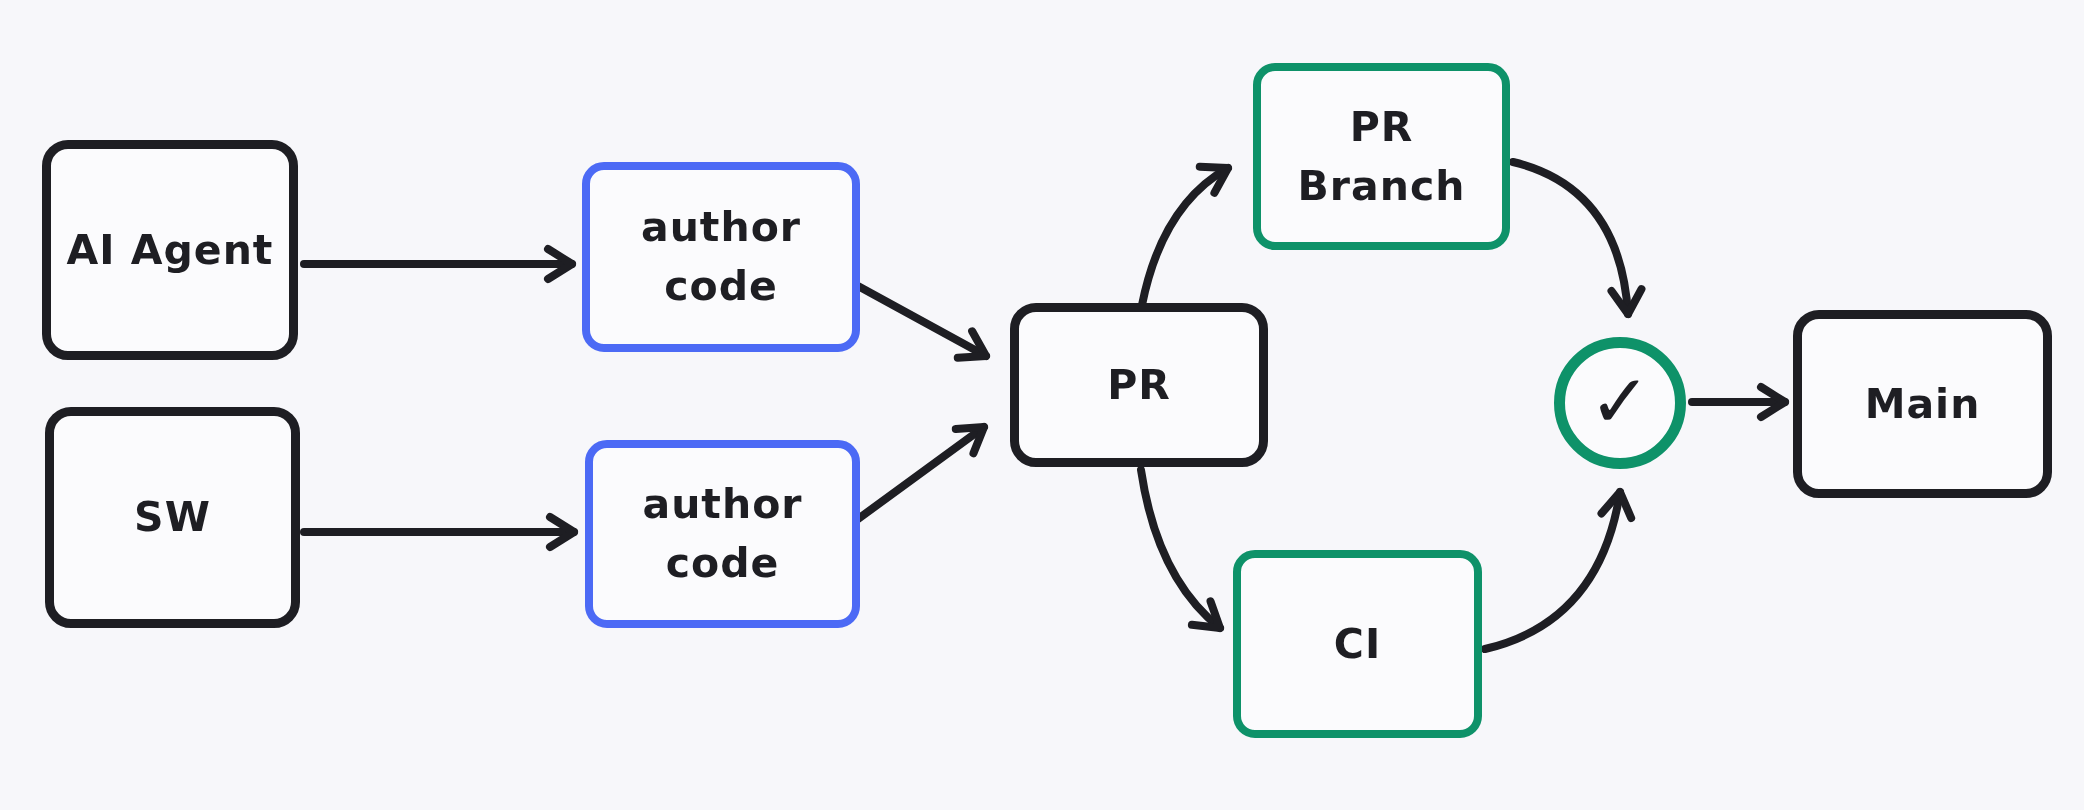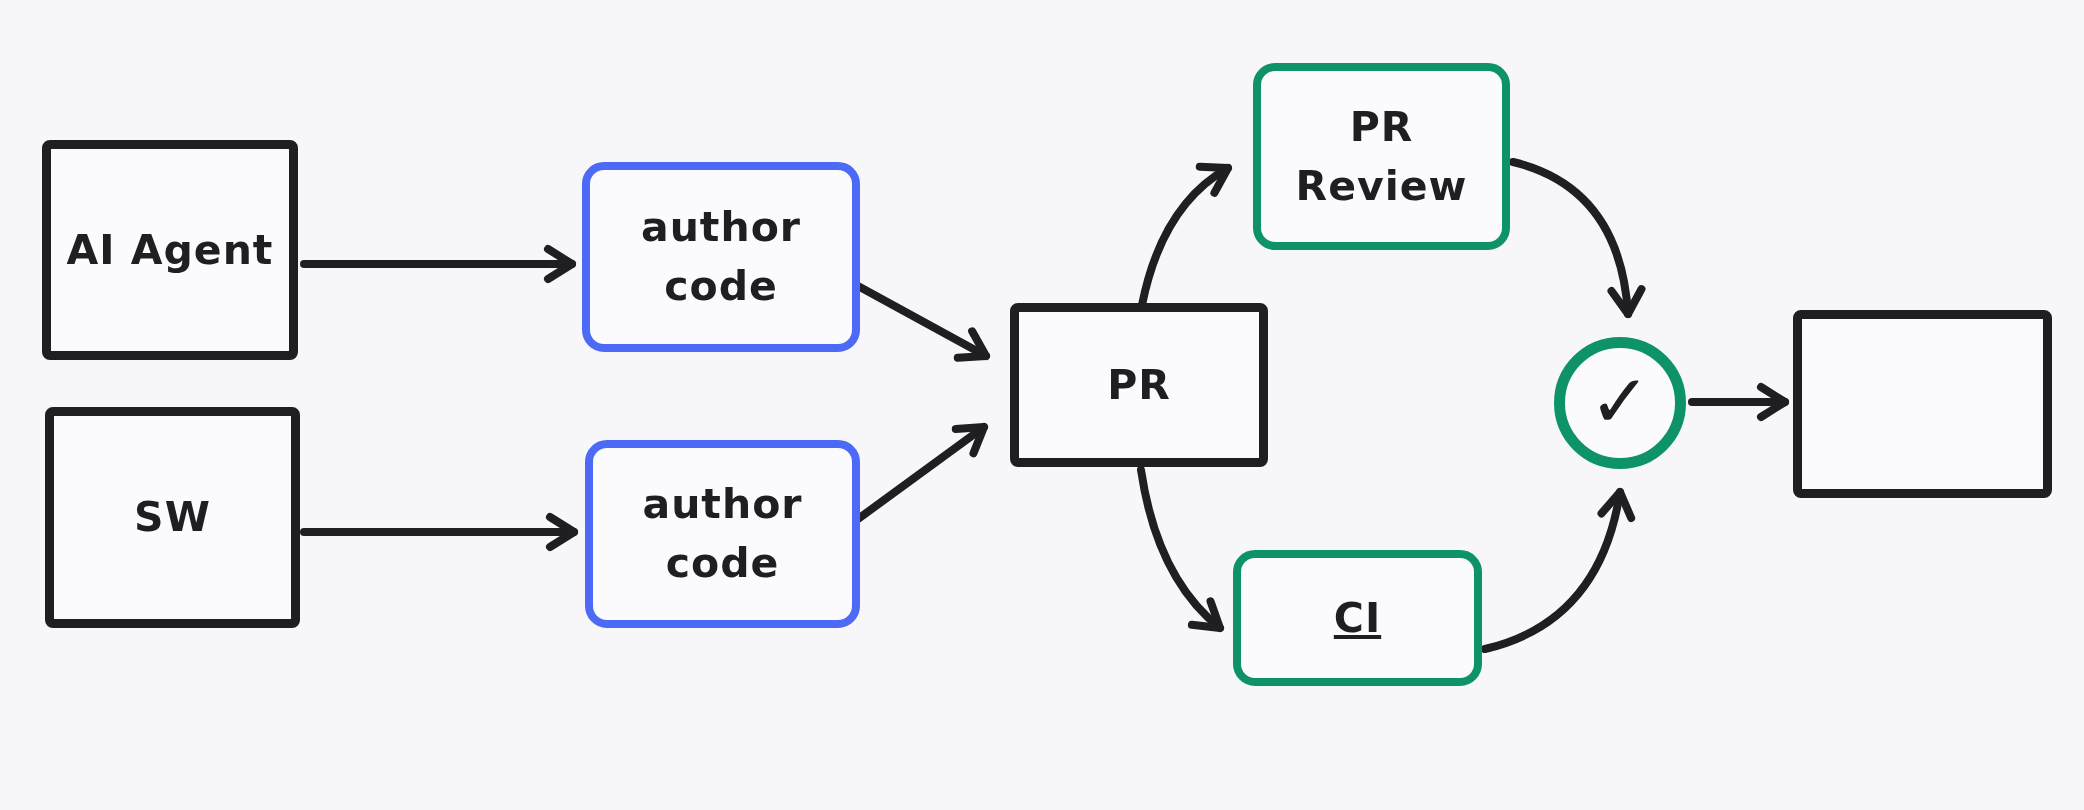--- a/index.html
+++ b/index.html
@@ -29,31 +29,31 @@
     flex-direction: column;
     align-items: center;
     justify-content: center;
     text-align: center;
     font-weight: bold;
     font-size: 41px;
     line-height: 59px;
     letter-spacing: 1px;
   }
   .node span { display: block; }
-  .stroke-black { border: 9px solid var(--ink, #1e1e23); border-radius: 8px; }
+  .stroke-black { border: 9px solid var(--ink, #1e1e23); border-radius: 26px; }
   .stroke-blue  { border: 8px solid var(--blue, #4c6af5); border-radius: 22px; align-items: center; }
   .stroke-green { border: 8px solid var(--green, #0e9269); border-radius: 22px; }
 
   .n-ai-agent      { left: 42px;   top: 140px; width: 256px; height: 220px; }
   .n-sw-engineer   { left: 45px;   top: 407px; width: 255px; height: 221px; }
   .n-author-top    { left: 582px;  top: 162px; width: 278px; height: 190px; }
   .n-author-bottom { left: 585px;  top: 440px; width: 275px; height: 188px; }
   .n-pr            { left: 1010px; top: 303px; width: 258px; height: 164px; }
   .n-pr-review     { left: 1253px; top: 63px;  width: 257px; height: 187px; }
-  .n-ci            { left: 1233px; top: 550px; width: 249px; height: 136px; text-decoration: underline; }
+  .n-ci            { left: 1233px; top: 550px; width: 249px; height: 188px; }
   .n-main-branch   { left: 1793px; top: 310px; width: 259px; height: 188px; }
 
   .n-check {
     left: 1554px; top: 337px;
     width: 132px; height: 132px;
     border: 11px solid var(--green, #0e9269);
     border-radius: 50%;
     background: #fbfbfd;
     position: absolute;
     box-sizing: border-box;
@@ -110,27 +110,28 @@
     <span>author</span>
     <span>code</span>
   </div>
 
   <div class="node stroke-black n-pr">
     <span>PR</span>
   </div>
 
   <div class="node stroke-green n-pr-review">
     <span>PR</span>
-    <span>Review</span>
+    <span>Branch</span>
   </div>
 
   <div class="node stroke-green n-ci">
     <span>CI</span>
   </div>
 
   <div class="n-check">
     <span class="check-glyph">✓</span>
   </div>
 
   <div class="node stroke-black n-main-branch">
+    <span>Main</span>
   </div>
 
 </div>
 
 </body></html>

